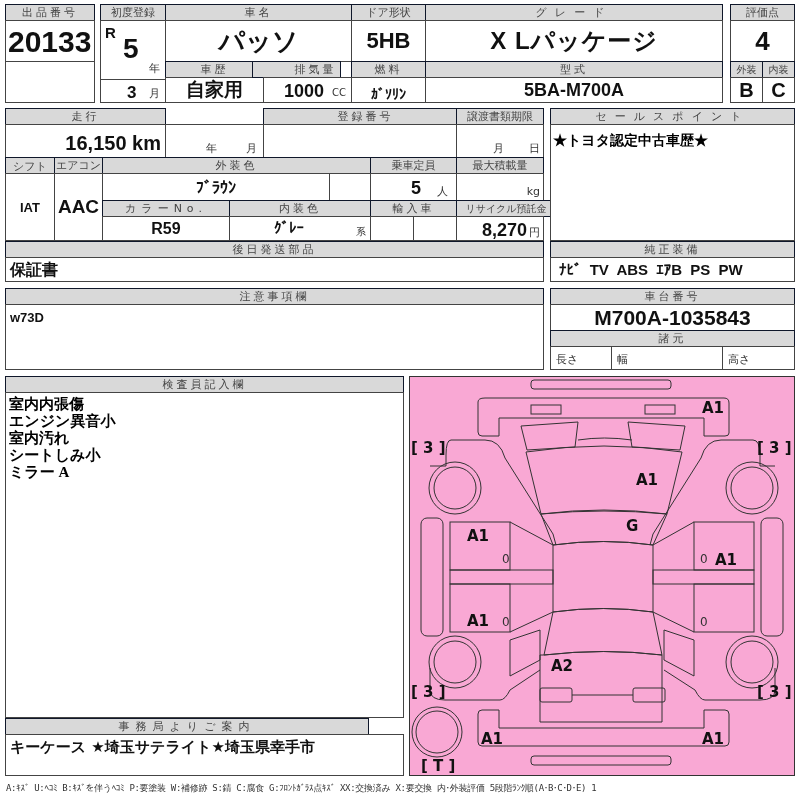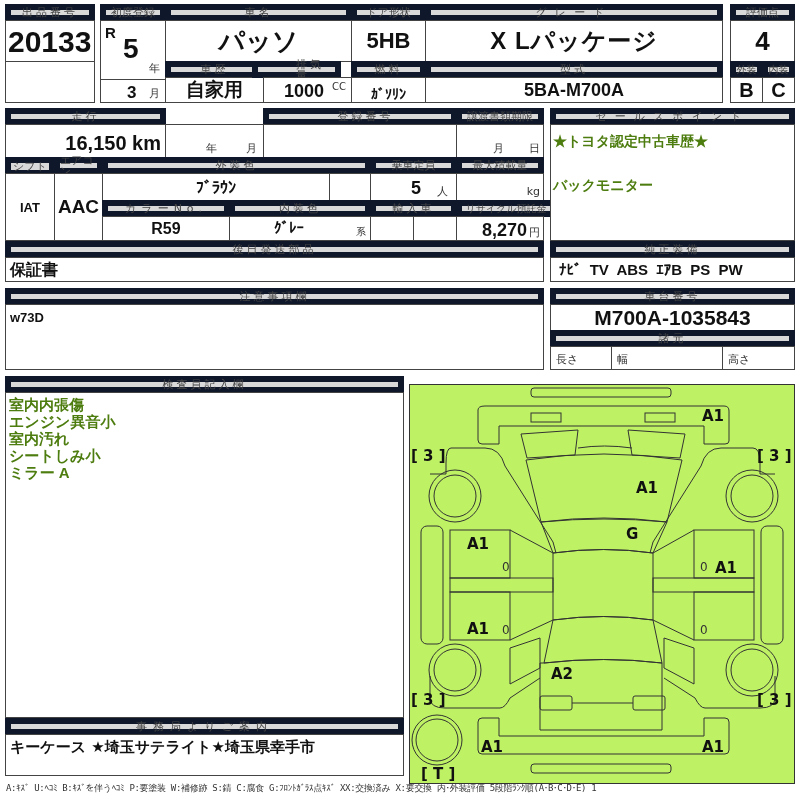--- a/index.html
+++ b/index.html
@@ -1,25 +1,25 @@
 <!DOCTYPE html>
 <html><head>
 <meta charset="utf-8">
 <style>
   * { box-sizing: border-box; margin: 0; padding: 0; }
   html, body { width: 800px; height: 800px; background: #ffffff; overflow: hidden; }
   body { position: relative; font-family: "DejaVu Sans", "Liberation Sans", sans-serif; color: #111; }
-  .box { position: absolute; border: 1px solid #333; background: #bef264; margin-top: 8px; }
-  .hdr { position: absolute; background: #d9d9d9; border: 6px solid #0f172a; font-size: 11px; color: #444;
+  .box { position: absolute; border: 1px solid #333; background: #f9a8d4; }
+  .hdr { position: absolute; background: #d9d9d9; border: 1px solid #0f172a; font-size: 11px; color: #444;
          display: flex; align-items: center; justify-content: center; letter-spacing: 3px; line-height: 1; }
   .cell { position: absolute; border: 1px solid #444; background: #fff; }
   .big { font-family: "Liberation Sans", "DejaVu Sans", sans-serif; font-weight: bold; color: #111; }
   .val { position: absolute; font-weight: bold; white-space: nowrap; line-height: 1; }
   .small { position: absolute; font-size: 11px; color: #333; line-height: 1; white-space: nowrap; }
-  .txt { font-family: Liberation Sans, sans-serif; font-weight: bold; font-size: 15px; line-height: 17px; color: #4d7c0f; }
+  .txt { font-family: Liberation Serif, serif; font-weight: bold; font-size: 15px; line-height: 17px; color: #000000; }
   .legend { position: absolute; left: 6px; top: 782px; font-size: 9px; color: #333; white-space: nowrap; font-family: "DejaVu Sans Mono", monospace; letter-spacing: -0.3px; }
   .mk { position: absolute; font-weight: bold; font-size: 15px; color: #111; line-height: 1; font-family: "DejaVu Sans", sans-serif; }
   .br { position: absolute; font-weight: bold; font-size: 15px; color: #111; line-height: 1; font-family: "DejaVu Sans", sans-serif; white-space: pre; }
 </style>
 </head>
 <body>
 
 <div class="hdr" style="left:5px;top:4px;width:90px;height:17px;">出品番号</div>
 <div class="cell" style="left:5px;top:20px;width:90px;height:42px;">
   <span class="val big" style="left:2px;top:6px;font-size:30px;">20133</span>
@@ -65,21 +65,21 @@
   <span class="big" style="font-size:20px;">C</span>
 </div>
 
 <div class="hdr" style="left:165px;top:61px;width:99px;height:17px;">車歴</div>
 <div class="cell" style="left:165px;top:77px;width:99px;height:26px;display:flex;align-items:center;justify-content:center;">
   <span style="font-size:19px;font-weight:bold;">自家用</span>
 </div>
 <div class="hdr" style="left:252px;top:61px;width:89px;height:17px;padding-left:38px;">排気量</div>
 <div class="cell" style="left:263px;top:77px;width:89px;height:26px;">
   <span class="val big" style="left:20px;top:4px;font-size:18px;">1000</span>
-  <span class="small" style="left:68px;top:4px;font-size:10px;">CC</span>
+  <span class="small" style="left:68px;top:10px;font-size:10px;">CC</span>
 </div>
 <div class="hdr" style="left:351px;top:61px;width:75px;height:17px;">燃料</div>
 <div class="cell" style="left:351px;top:77px;width:75px;height:26px;display:flex;align-items:flex-end;justify-content:center;">
   <span style="font-size:14px;font-weight:bold;">ｶﾞｿﾘﾝ</span>
 </div>
 <div class="hdr" style="left:425px;top:61px;width:298px;height:17px;">型式</div>
 <div class="cell" style="left:425px;top:77px;width:298px;height:26px;display:flex;align-items:center;justify-content:center;">
   <span class="big" style="font-size:18px;">5BA-M700A</span>
 </div>
 
@@ -139,21 +139,20 @@
 <div class="hdr" style="left:456px;top:200px;width:100px;height:17px;letter-spacing:0;font-size:10px;">リサイクル預託金</div>
 <div class="cell" style="left:456px;top:216px;width:88px;height:25px;">
   <span class="val big" style="right:16px;top:4px;font-size:18px;">8,270</span>
   <span class="small" style="right:3px;top:10px;">円</span>
 </div>
 
 <div class="hdr" style="left:550px;top:108px;width:245px;height:17px;letter-spacing:8px;">セールスポイント</div>
 <div class="cell" style="left:550px;top:124px;width:245px;height:117px;padding:5px 2px;">
   <div class="txt" style="font-size:14px;line-height:22px;">★トヨタ認定中古車歴★</div>
   <div class="txt" style="font-size:14px;line-height:22px;height:22px;"></div>
-  <div class="txt" style="font-size:14px;line-height:22px;">バックモニター</div>
 </div>
 
 <div class="hdr" style="left:5px;top:241px;width:539px;height:17px;">後日発送部品</div>
 <div class="cell" style="left:5px;top:257px;width:539px;height:25px;">
   <span class="val" style="left:4px;top:4px;font-size:16px;">保証書</span>
 </div>
 
 <div class="hdr" style="left:550px;top:241px;width:245px;height:17px;">純正装備</div>
 <div class="cell" style="left:550px;top:257px;width:245px;height:25px;">
   <span class="val big" style="left:8px;top:4px;font-size:15px;word-spacing:4px;">ﾅﾋﾞ TV ABS ｴｱB PS PW</span>
@@ -181,21 +180,21 @@
 
 <div class="hdr" style="left:5px;top:376px;width:399px;height:17px;">検査員記入欄</div>
 <div class="cell" style="left:5px;top:392px;width:399px;height:326px;padding:3px 3px;">
   <div class="txt">室内内張傷</div>
   <div class="txt">エンジン異音小</div>
   <div class="txt">室内汚れ</div>
   <div class="txt">シートしみ小</div>
   <div class="txt">ミラー A</div>
 </div>
 
-<div class="hdr" style="left:5px;top:718px;width:399px;height:17px;letter-spacing:6px;">事務局よりご案内</div>
+<div class="hdr" style="left:5px;top:718px;width:364px;height:17px;letter-spacing:6px;">事務局よりご案内</div>
 <div class="cell" style="left:5px;top:734px;width:399px;height:42px;">
   <span class="val" style="left:4px;top:5px;font-size:15px;">キーケース ★埼玉サテライト★埼玉県幸手市</span>
 </div>
 
 <div class="box" style="left:409px;top:376px;width:386px;height:400px;">
   <svg width="386" height="400" viewBox="409 376 386 400" style="position:absolute;left:-1px;top:-1px;">
     <g fill="none" stroke="#333" stroke-width="1">
 
       <rect x="531" y="380" width="140" height="9" rx="3"></rect>
 

